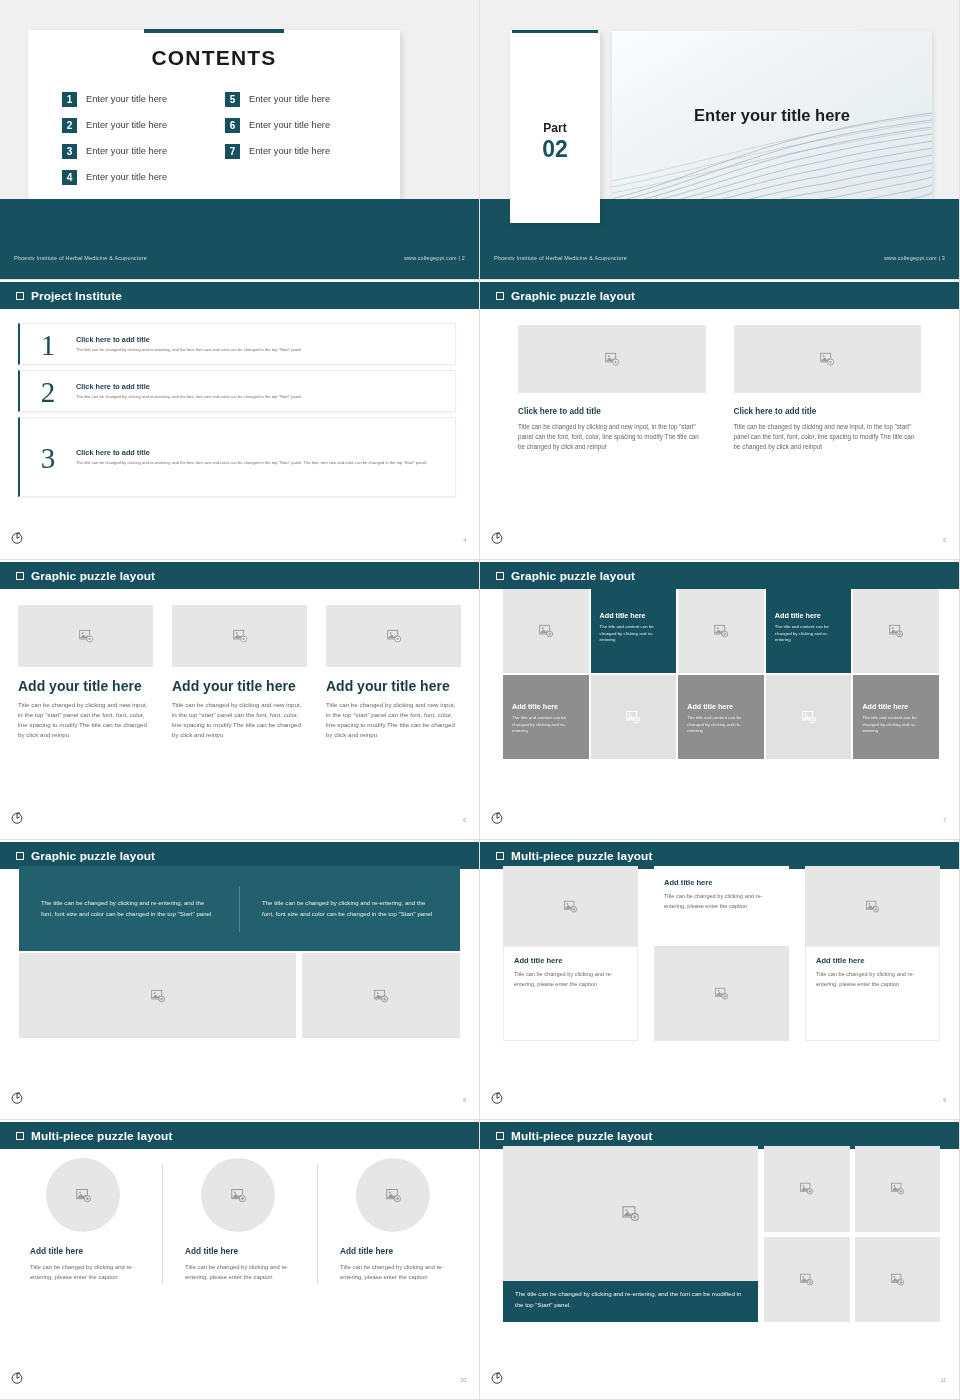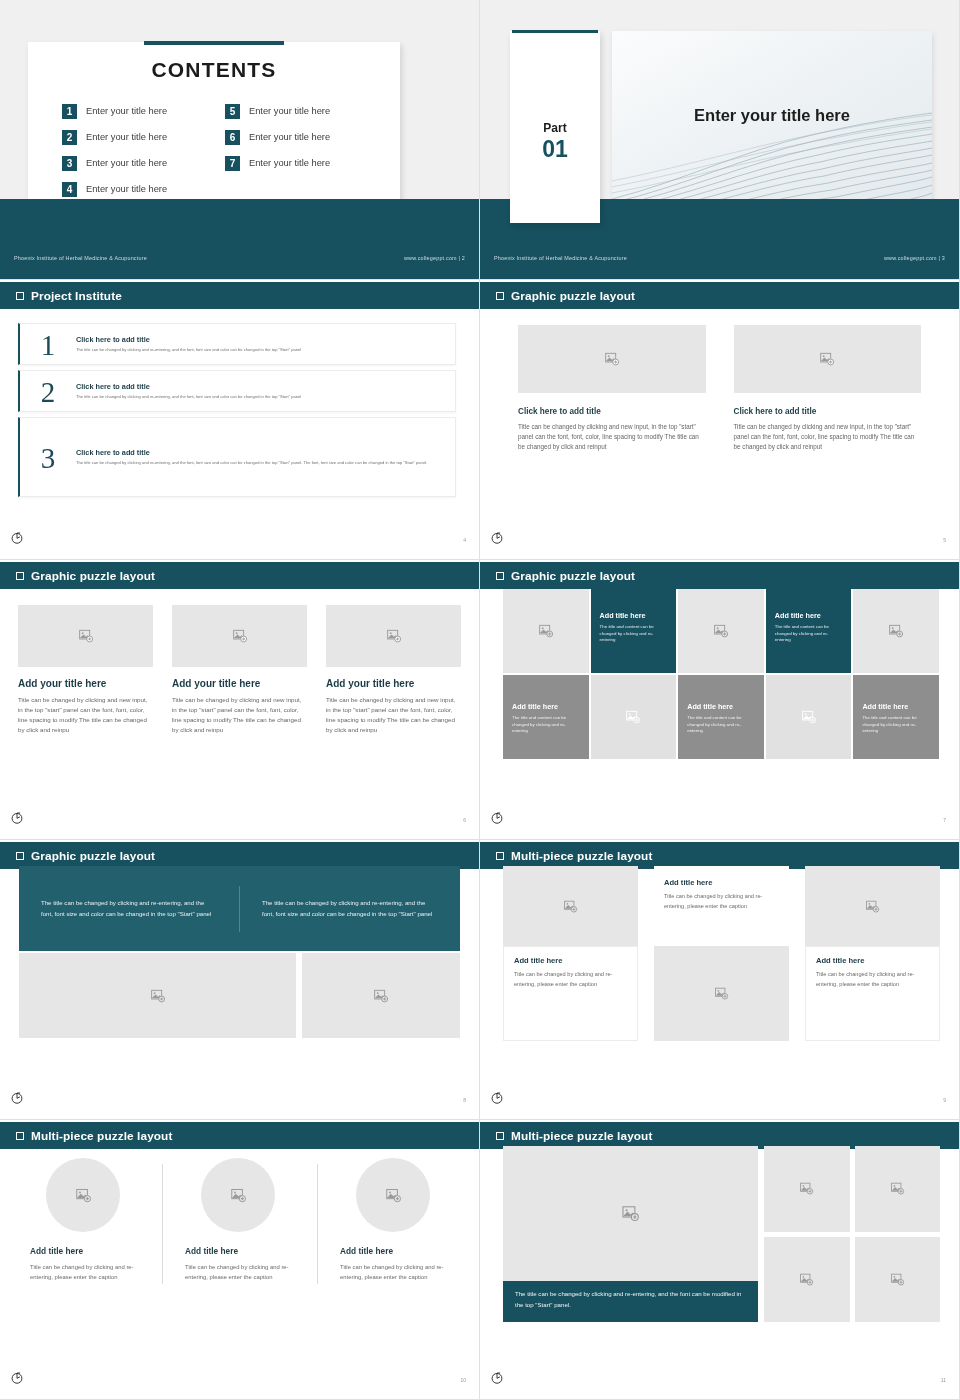--- a/index.html
+++ b/index.html
@@ -28,21 +28,21 @@
   .cover .footer {
     position:absolute; left:0; right:0; bottom:14px; height:14px;
     display:flex; justify-content:space-between; align-items:center;
     padding:0 14px; color:#cfdde1; font-size:5.4px; letter-spacing:.2px;
   }
   .cover .footer .right { letter-spacing:.2px; }
 
   
   .toc-card {
     position:absolute; left:28px; top:30px; width:372px; height:195px;
-    background:#fff; box-shadow:2px 3px 6px rgba(0,0,0,.13);margin-top:12px;
+    background:#fff; box-shadow:2px 3px 6px rgba(0,0,0,.13);
   }
   .toc-rule {
     position:absolute; left:50%; transform:translateX(-50%);
     top:-1px; width:140px; height:4px; background:#17505f;
   }
   .toc-title {
     text-align:center; margin-top:16px;
     font-size:21px; font-weight:bold; color:#1b1b1b; letter-spacing:1.2px;
   }
   .toc-grid {
@@ -122,21 +122,21 @@
   .two-col { display:flex; gap:28px; padding:16px 38px 0 38px; }
   .two-col .col { flex:1; }
   .two-col .ph { height:68px; margin-bottom:14px; }
   .cap-t { font-size:8.2px; font-weight:bold; color:#1b3b46; margin-bottom:6px; }
   .cap-d { font-size:6.3px; color:#666; line-height:1.62; }
 
   
   .three-col { display:flex; gap:19px; padding:16px 18px 0 18px; }
   .three-col .col { flex:1; }
   .three-col .ph { height:62px; margin-bottom:11px; }
-  .t3-t { font-size:10px; font-weight:bold; color:#1b3b46; margin-bottom:6px; }
+  .t3-t { font-size:14px; font-weight:bold; color:#1b3b46; margin-bottom:6px; }
   .t3-d { font-size:6.2px; color:#666; line-height:1.6; }
 
   
   .mosaic { position:absolute; left:23px; top:29px; width:436px; height:170px;
             display:grid; grid-template-columns:repeat(5,1fr);
             grid-template-rows:1fr 1fr; gap:2px; }
   .mo { position:relative; overflow:hidden; }
   .mo.img-l { background:#e6e6e6; }
   .mo.img-d { background:#e1e1e1; }
   .mo.teal  { background:#17505f; }
@@ -244,21 +244,21 @@
         <span>2</span>
       </span>
     </div>
   </div>
 
   <div class="slide cover">
     <div class="part-card">
       <div class="rule"></div>
       <div class="part-txt">
         <div class="p1">Part</div>
-        <div class="p2">01</div>
+        <div class="p2">02</div>
       </div>
     </div>
     <div class="hero">
       <svg width="320" height="192" viewBox="0 0 320 192">
         <g fill="none" stroke="#8fa9b3" stroke-width="0.7" opacity="0.85">
           <path d="M0 168 C 70 150, 130 120, 200 104 C 250 92, 290 86, 320 82"></path>
           <path d="M0 172 C 72 155, 132 126, 202 110 C 252 98, 292 93, 320 89"></path>
           <path d="M0 176 C 74 160, 134 132, 204 117 C 254 105, 294 100, 320 96"></path>
           <path d="M0 180 C 76 165, 136 138, 206 124 C 256 112, 296 107, 320 103"></path>
           <path d="M0 184 C 78 170, 138 144, 208 131 C 258 119, 298 114, 320 110"></path>

